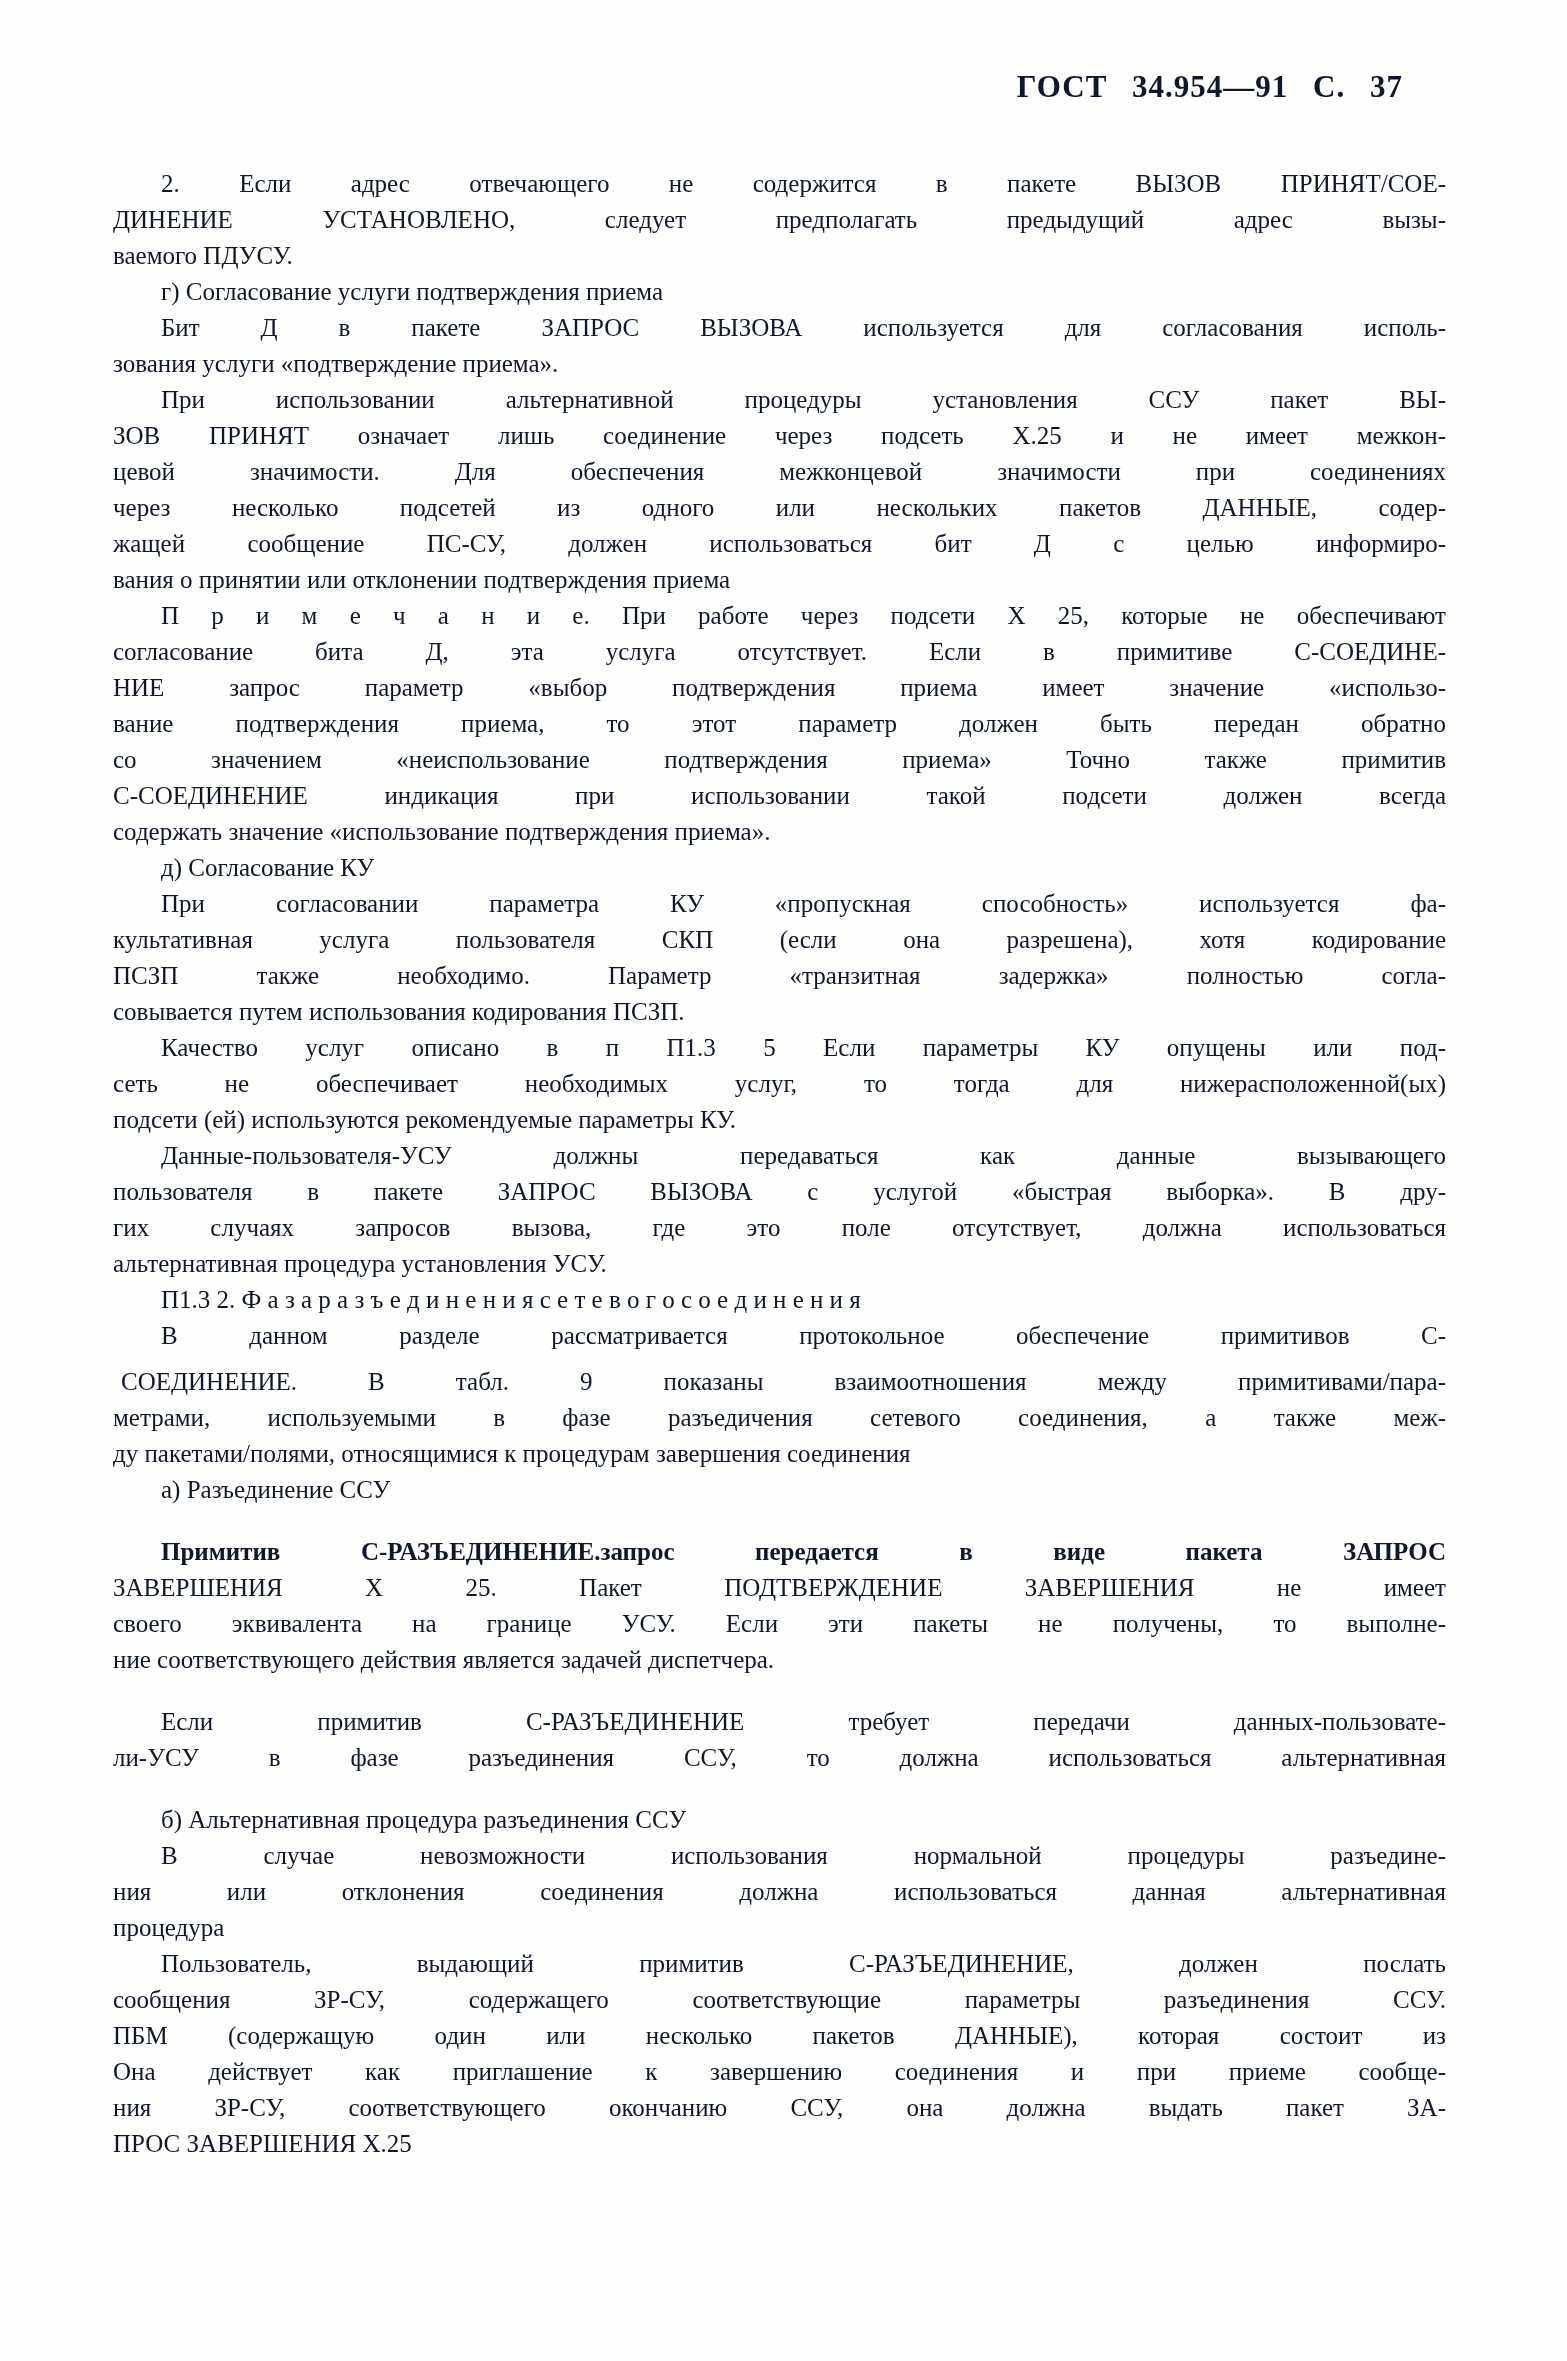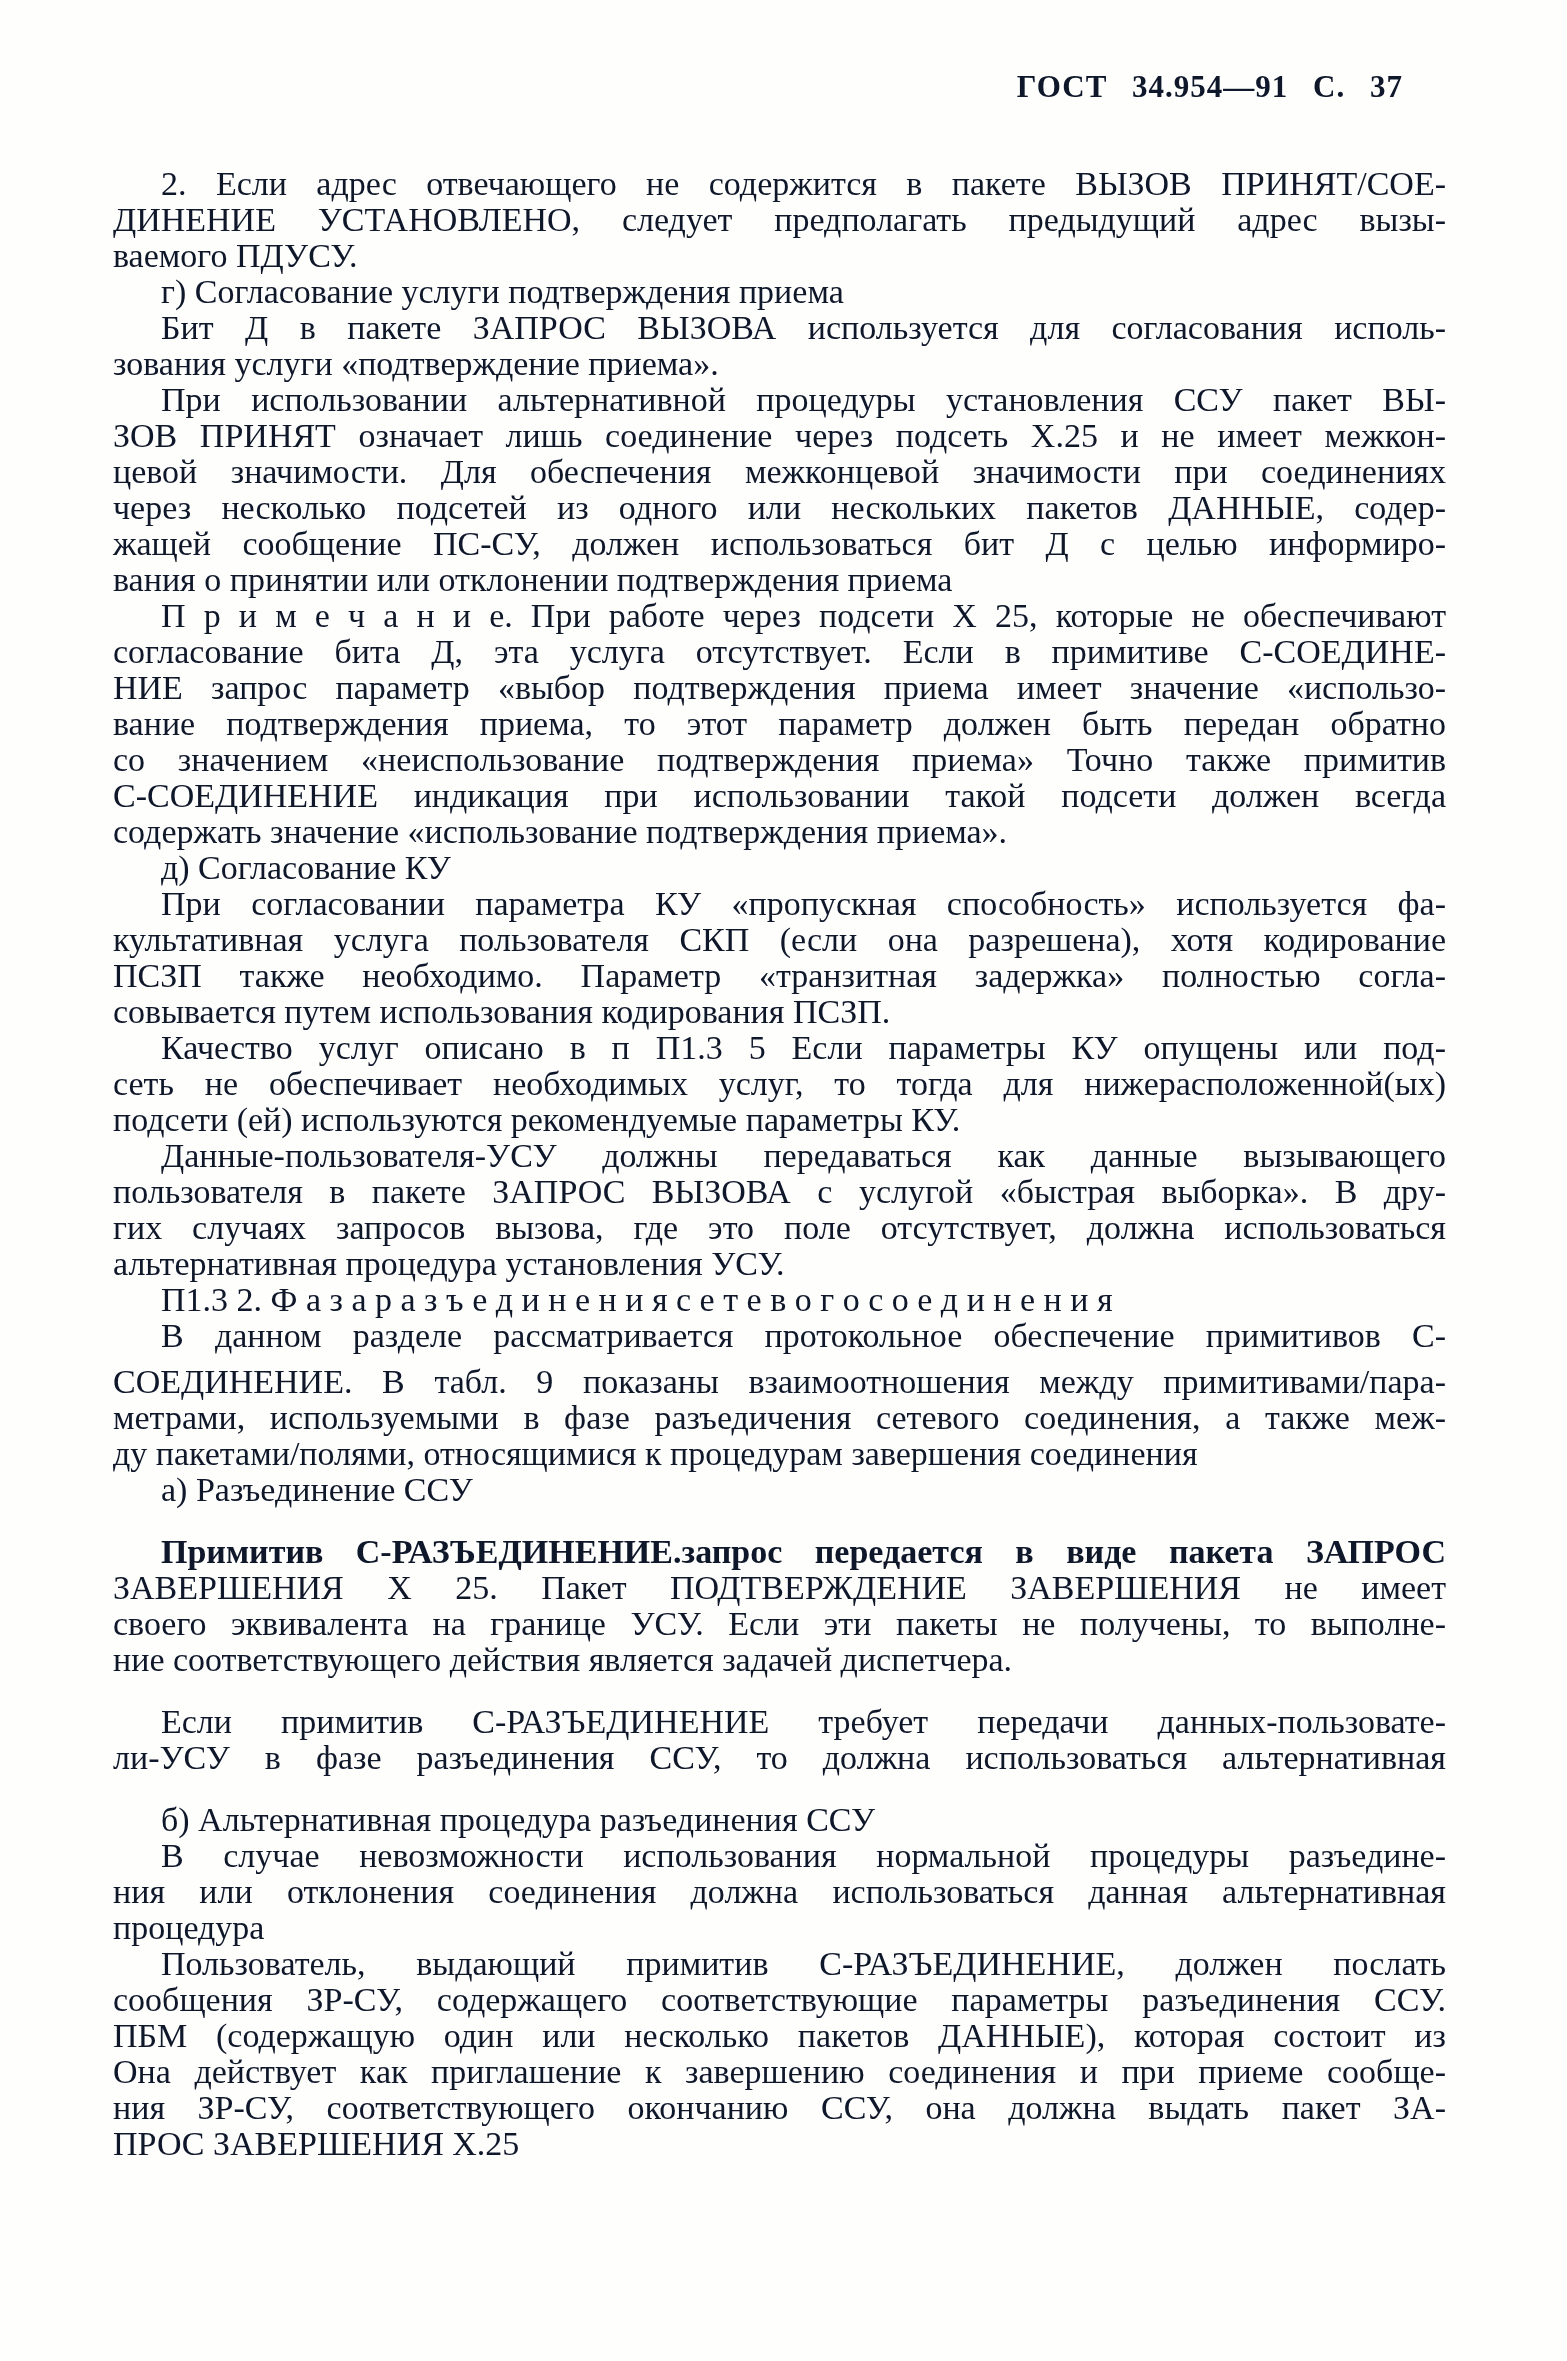--- a/index.html
+++ b/index.html
@@ -16,21 +16,21 @@
     top:69px;right:164px;
     font-size:31px;font-weight:bold;
     letter-spacing:1px;word-spacing:16px;
     white-space:nowrap;
   }
   .textblock{
     position:absolute;
     left:113px;top:166px;width:1333px;
   }
   .line{
-    font-size:34px;
+    font-size:25px;
     line-height:36px;
     text-align:justify;
     text-align-last:justify;
   }
   .line.end{text-align-last:left;}
   .line.ind{text-indent:48px;}
 </style>
 </head>
 <body>
 
@@ -63,21 +63,21 @@
       <div class="line end">совывается путем использования кодирования ПСЗП.</div>
       <div class="line ind">Качество услуг описано в п П1.3 5 Если параметры КУ опущены или под-</div>
       <div class="line">сеть не обеспечивает необходимых услуг, то тогда для нижерасположенной(ых)</div>
       <div class="line end">подсети (ей) используются рекомендуемые параметры КУ.</div>
       <div class="line ind">Данные-пользователя-УСУ должны передаваться как данные вызывающего</div>
       <div class="line">пользователя в пакете ЗАПРОС ВЫЗОВА с услугой «быстрая выборка». В дру-</div>
       <div class="line">гих случаях запросов вызова, где это поле отсутствует, должна использоваться</div>
       <div class="line end">альтернативная процедура установления УСУ.</div>
       <div class="line ind end">П1.3 2. Ф а з а  р а з ъ е д и н е н и я  с е т е в о г о  с о е д и н е н и я</div>
       <div class="line ind">В данном разделе рассматривается протокольное обеспечение примитивов С-</div>
-      <div class="line" style="margin-top: 10px;">СОЕДИНЕНИЕ. В табл. 9 показаны взаимоотношения между примитивами/пара-</div>
+      <div class="line" style="margin-top: 10px; margin-left: 8px;">СОЕДИНЕНИЕ. В табл. 9 показаны взаимоотношения между примитивами/пара-</div>
       <div class="line">метрами, используемыми в фазе разъедичения сетевого соединения, а также меж-</div>
       <div class="line end">ду пакетами/полями, относящимися к процедурам завершения соединения</div>
       <div class="line ind end">а) Разъединение ССУ</div>
       <div class="line ind" style="margin-top: 26px; font-weight: bold;">Примитив С-РАЗЪЕДИНЕНИЕ.запрос передается в виде пакета ЗАПРОС</div>
       <div class="line">ЗАВЕРШЕНИЯ Х 25. Пакет ПОДТВЕРЖДЕНИЕ ЗАВЕРШЕНИЯ не имеет</div>
       <div class="line">своего эквивалента на границе УСУ. Если эти пакеты не получены, то выполне-</div>
       <div class="line end">ние соответствующего действия является задачей диспетчера.</div>
       <div class="line ind" style="margin-top: 26px;">Если примитив С-РАЗЪЕДИНЕНИЕ требует передачи данных-пользовате-</div>
       <div class="line">ли-УСУ в фазе разъединения ССУ, то должна использоваться альтернативная</div>
       <div class="line ind end" style="margin-top: 26px;">б) Альтернативная процедура разъединения ССУ</div>

